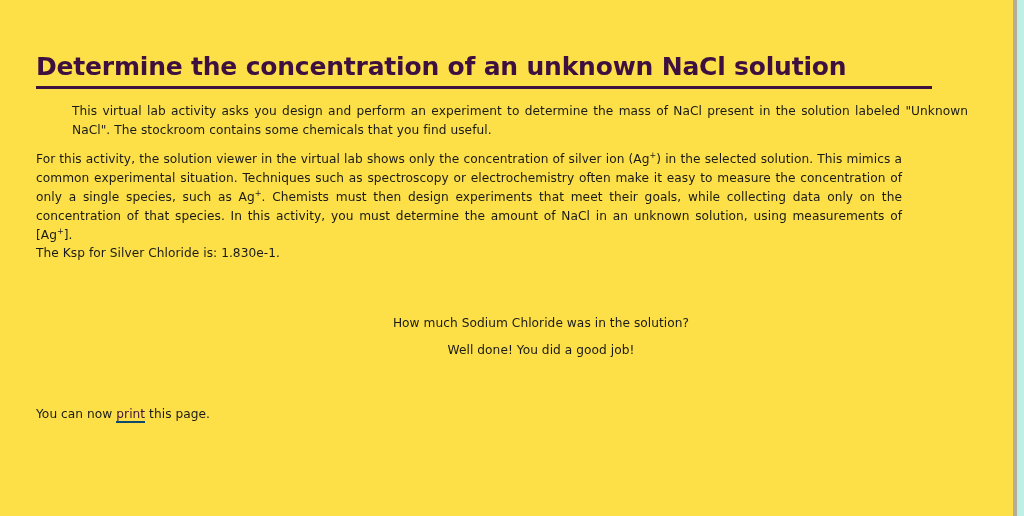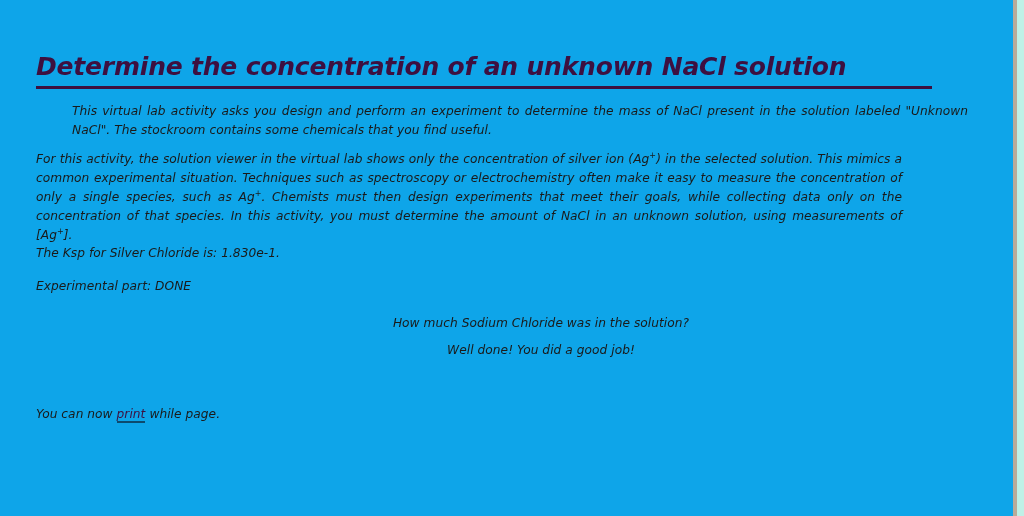--- a/index.html
+++ b/index.html
@@ -14,22 +14,21 @@
       position: relative;
       font-family: "DejaVu Sans", "Liberation Sans", sans-serif;
       color: #1a1a1a;
     }
     .page {
       position: absolute;
       left: 0;
       top: 0;
       width: 1013px;
       height: 516px;
-      background: #0ea5e9;
-      font-style: italic;
+      background: #fde047;
     }
     .right-border {
       position: absolute;
       left: 1013px;
       top: 0;
       width: 4px;
       height: 516px;
       background: #b9ab99;
     }
     .right-strip {
@@ -91,24 +90,23 @@
 <div class="page">
   <div class="content">
     <h1 class="title">Determine the concentration of an unknown NaCl solution</h1>
 
     <p class="p1">This virtual lab activity asks you design and perform an experiment to determine the mass of NaCl present in the solution labeled "Unknown NaCl". The stockroom contains some chemicals that you find useful.</p>
 
     <p class="p2"><span>For this activity, the solution viewer in the virtual lab shows only the concentration of silver ion (Ag</span><sup>+</sup><span>) in the selected solution. This mimics a common experimental situation. Techniques such as spectroscopy or electrochemistry often make it easy to measure the concentration of only a single species, such as Ag</span><sup>+</sup><span>. Chemists must then design experiments that meet their goals, while collecting data only on the concentration of that species. In this activity, you must determine the amount of NaCl in an unknown solution, using measurements of [Ag</span><sup>+</sup><span>].</span></p>
 
     <p class="p3">The Ksp for Silver Chloride is: 1.830e-1.</p>
 
-    <p class="p4">Experimental part: DONE</p>
 
     <div class="center-block">
       <p>How much Sodium Chloride was in the solution?</p>
       <p>Well done! You did a good job!</p>
     </div>
 
-    <p class="p5"><span>You can now </span><a class="print-link">print</a><span> while page.</span></p>
+    <p class="p5"><span>You can now </span><a class="print-link">print</a><span> this page.</span></p>
   </div>
 </div>
 <div class="right-border"></div>
 <div class="right-strip"></div>
 
 </body></html>

